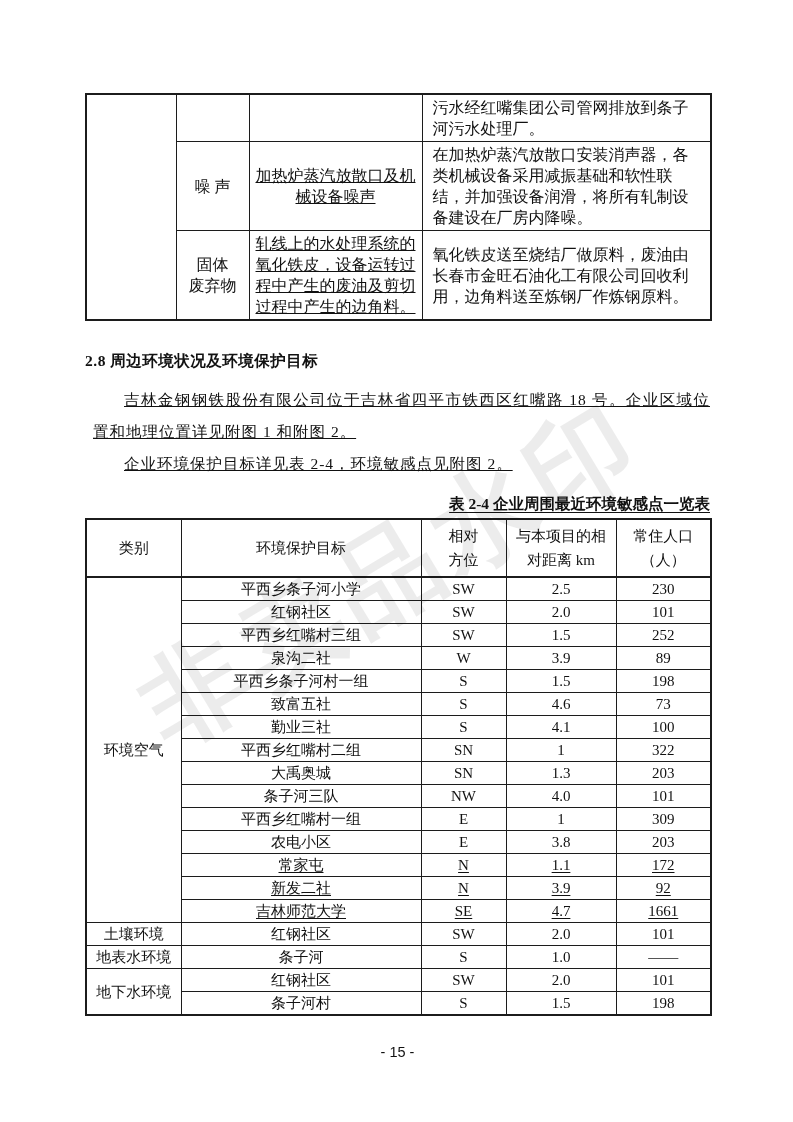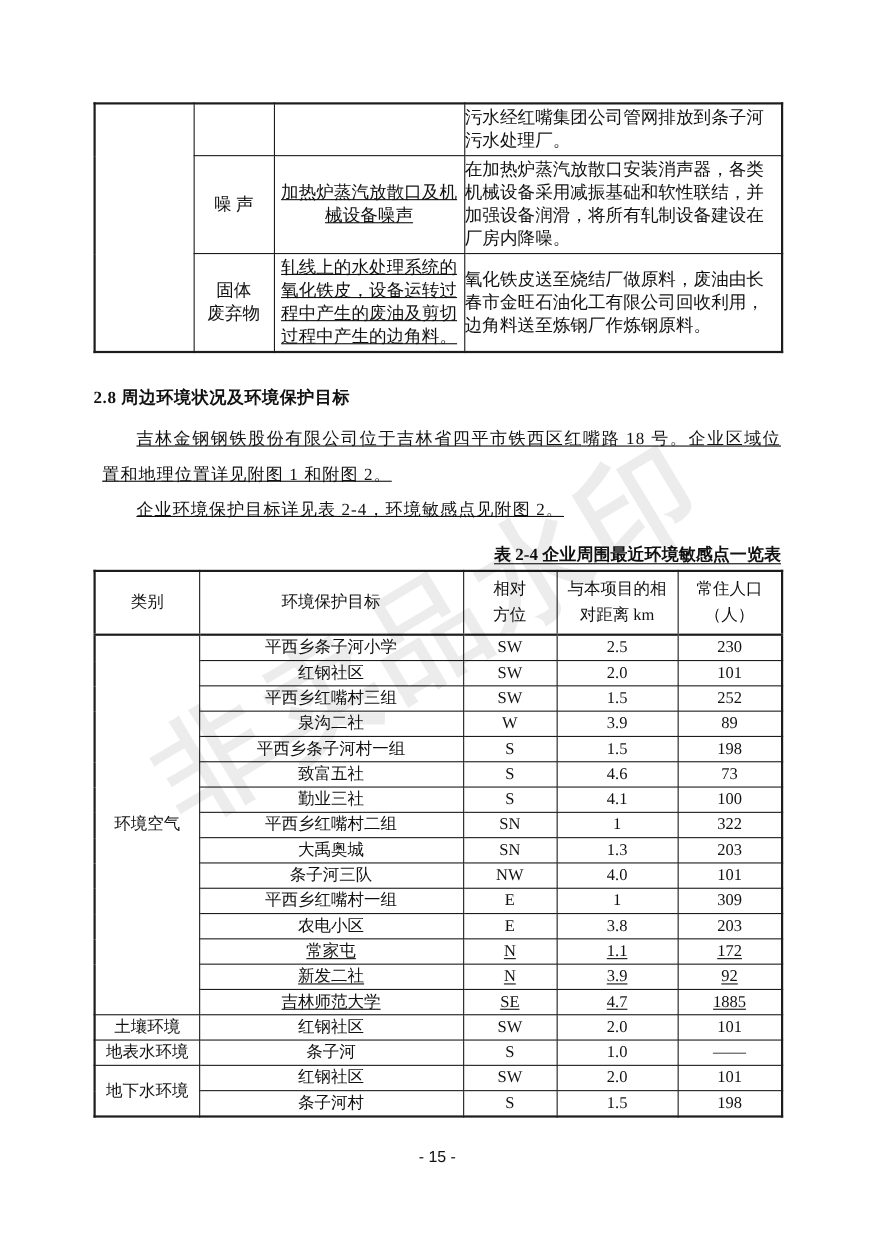--- a/index.html
+++ b/index.html
@@ -24,21 +24,21 @@
     line-height: 21px;
   }
   table.top-table td {
     border: 1px solid #1c1c1c;
     vertical-align: middle;
     padding: 2px 6px;
   }
   table.top-table { border: 2px solid #1c1c1c; }
   table.top-table td.cell-type { text-align: center; white-space: pre-line; }
   table.top-table td.cell-src  { text-align: center; text-decoration: underline; }
-  table.top-table td.cell-meas { text-align: left; padding: 2px 0; }
+  table.top-table td.cell-meas { text-align: left; padding: 2px 10px; }
   tr.row-water td { height: 40px; }
   tr.row-noise td { height: 84px; }
   tr.row-solid td { height: 84px; }
 
   
   .section-heading {
     margin: 30px 0 0 0;
     font-size: 15.5px;
     font-weight: bold;
     letter-spacing: 0.5px;
@@ -257,21 +257,21 @@
           <tr>
             <td class="u">新发二社</td>
             <td class="u">N</td>
             <td class="u">3.9</td>
             <td class="u">92</td>
           </tr>
           <tr>
             <td class="u">吉林师范大学</td>
             <td class="u">SE</td>
             <td class="u">4.7</td>
-            <td class="u">1885</td>
+            <td class="u">1661</td>
           </tr>
           <tr class="sec-start">
             <td rowspan="1">土壤环境</td>
             <td>红钢社区</td>
             <td>SW</td>
             <td>2.0</td>
             <td>101</td>
           </tr>
           <tr class="sec-start">
             <td rowspan="1">地表水环境</td>

